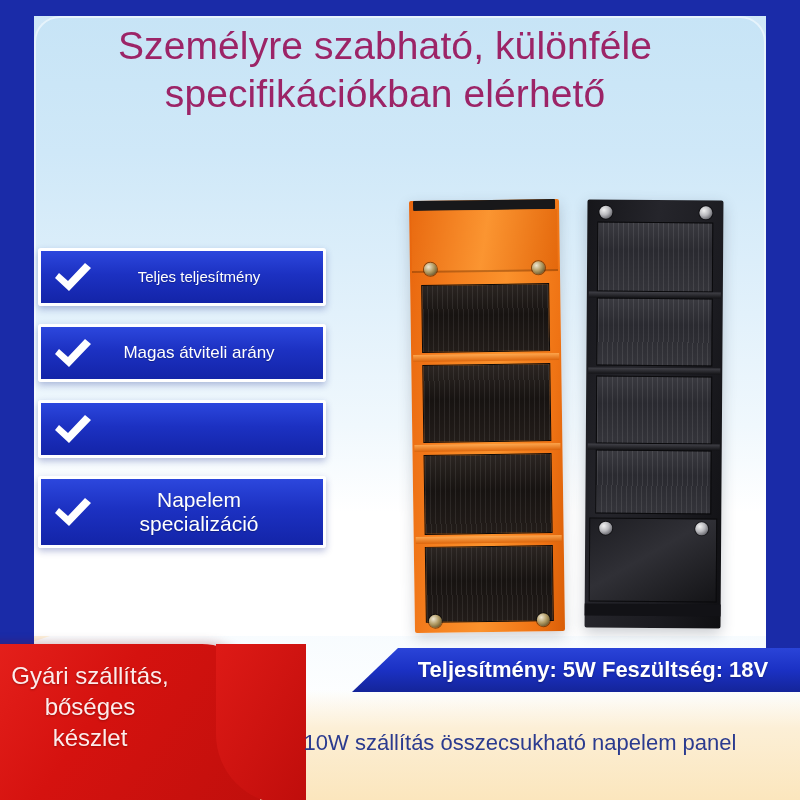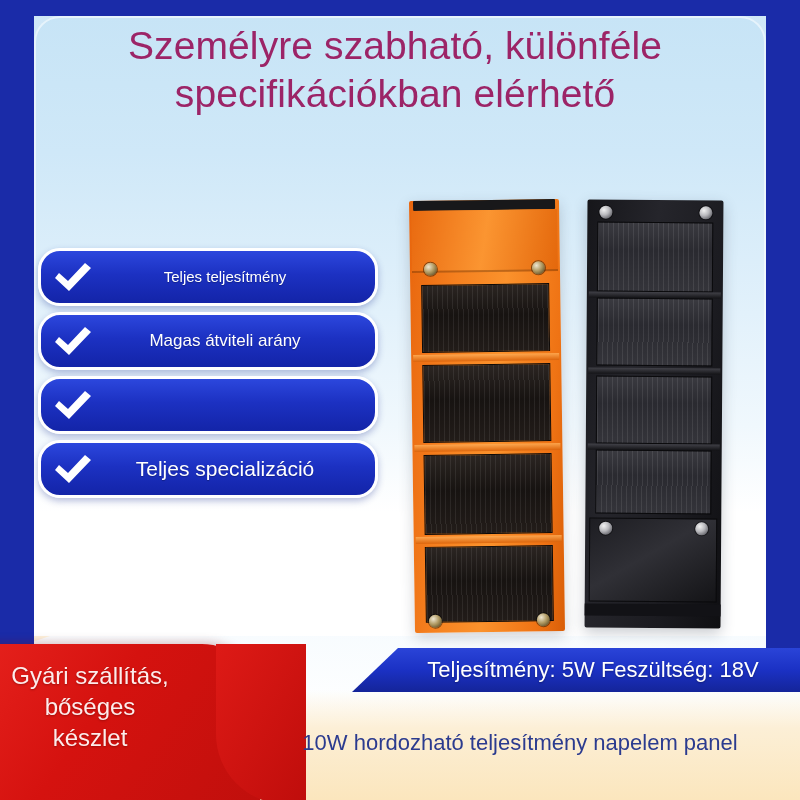--- a/index.html
+++ b/index.html
@@ -42,21 +42,21 @@
   .frame-top{position:absolute;left:0;top:0;width:800px;height:16px;background:#1a2ba8;}
   .card{
     position:absolute;left:34px;top:16px;width:732px;height:620px;
     border-radius:26px 26px 0 0;
     background:linear-gradient(180deg,#c7e4f6 0%,#cfe8f8 22%,#e2f1fb 48%,#f0f8fd 66%,#ffffff 80%,#ffffff 100%);
     box-shadow:inset 0 0 0 2px rgba(255,255,255,.55);
   }
 
   
   .headline{
-    position:absolute;left:35px;top:22px;width:720px;
+    position:absolute;left:25px;top:22px;width:720px;
     text-align:center;
     color:#9c2467;
     font-size:39px;line-height:48px;
     font-weight:400;
     letter-spacing:.1px;
     white-space:nowrap;
   }
   .headline .l2{display:block;}
 
   
@@ -69,27 +69,27 @@
     display:flex;align-items:center;justify-content:center;
     font-size:25px;font-weight:700;letter-spacing:.2px;
     box-shadow:0 2px 4px rgba(20,30,130,.35);
     white-space:nowrap;
   }
 
   
   .features{position:absolute;left:38px;top:248px;width:288px;}
   .badge{
     position:relative;
-    width:340px;
-    border-radius:22px;
+    width:288px;
+    border-radius:3px;
     background:linear-gradient(180deg,#2c47dd 0%,#1c31c2 45%,#1324a8 100%);
     border:3px solid #ffffff;
     box-shadow:0 3px 7px rgba(20,40,140,.30);
     display:flex;align-items:center;
-    margin-bottom:6px;
+    margin-bottom:18px;
     padding:9px 14px 9px 10px;
     min-height:52px;
   }
   .badge .check{
     flex:0 0 44px;width:44px;height:34px;display:block;
   }
   .badge .blabel{
     flex:1 1 auto;
     text-align:center;
     color:#ffffff;
@@ -196,21 +196,21 @@
 
   
   .spec-banner{
     position:absolute;left:352px;top:648px;width:448px;height:44px;
     background:linear-gradient(180deg,#2a44d8 0%,#1b31c4 50%,#142499 100%);
     clip-path:polygon(46px 0,100% 0,100% 100%,0 100%);
     display:flex;align-items:center;justify-content:center;
     box-shadow:0 3px 7px rgba(20,35,130,.3);
   }
   .spec-banner span{
-    color:#fff;font-size:22px;font-weight:400;
+    color:#fff;font-size:22px;font-weight:700;
     padding-left:34px;white-space:nowrap;
     text-shadow:0 1px 2px rgba(0,0,0,.3);
   }
 
   
   .caption{
     position:absolute;left:240px;top:730px;width:560px;
     text-align:center;color:#2b3b8f;
     font-size:22px;white-space:nowrap;
   }
@@ -255,21 +255,21 @@
     <div class="badge s3">
       <svg class="check" viewBox="0 0 44 34">
         <path d="M4 18 L8 13 L17 21 L34 3 L40 8 L18 31 Z" fill="#ffffff"></path>
       </svg>
     </div>
 
     <div class="badge s4">
       <svg class="check" viewBox="0 0 44 34">
         <path d="M4 18 L8 13 L17 21 L34 3 L40 8 L18 31 Z" fill="#ffffff"></path>
       </svg>
-      <span class="blabel">Teljes specializáció</span>
+      <span class="blabel">Napelem specializáció</span>
     </div>
 
   </div>
 
   <div class="panel-orange">
     <div class="po-body"></div>
     <div class="po-topstrip"></div>
     <div class="po-flap"></div>
     <div class="po-cell po-c1"></div>
     <div class="po-fold po-f1"></div>
@@ -305,15 +305,15 @@
   <div class="red-text">
     <div>Gyári szállítás,</div>
     <div>bőséges</div>
     <div>készlet</div>
   </div>
 
   <div class="spec-banner">
     <span>Teljesítmény: 5W Feszültség: 18V</span>
   </div>
 
-  <div class="caption">10W hordozható teljesítmény napelem panel</div>
+  <div class="caption">10W szállítás összecsukható napelem panel</div>
 
 </div>
 
 </body></html>

